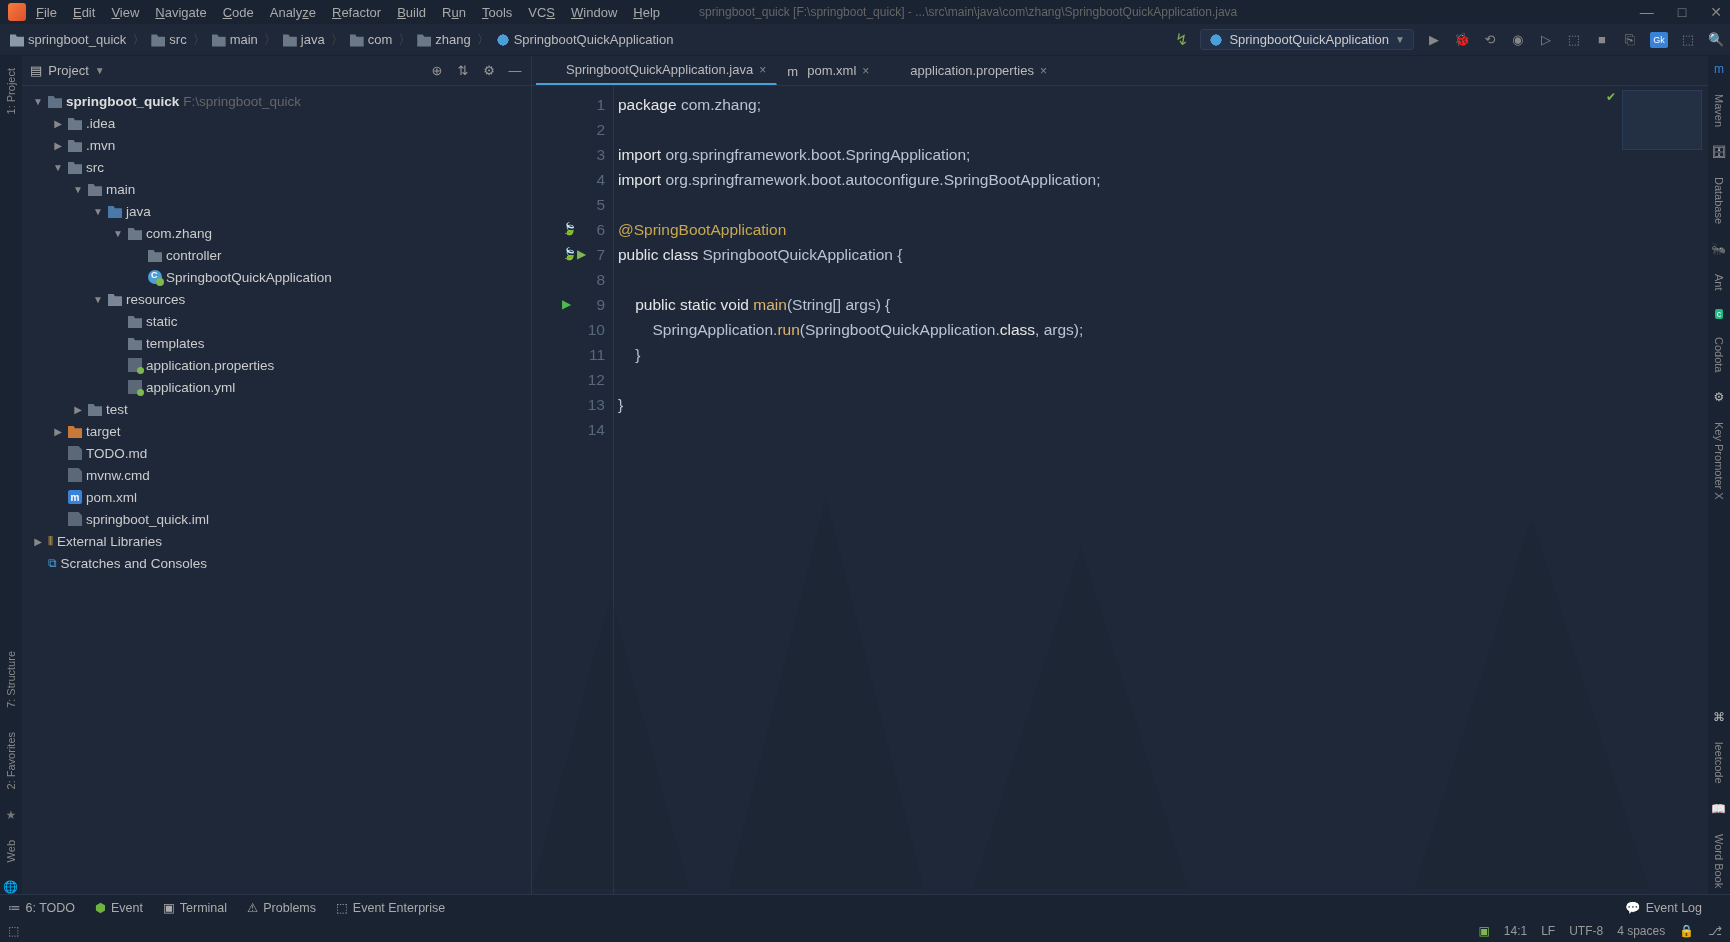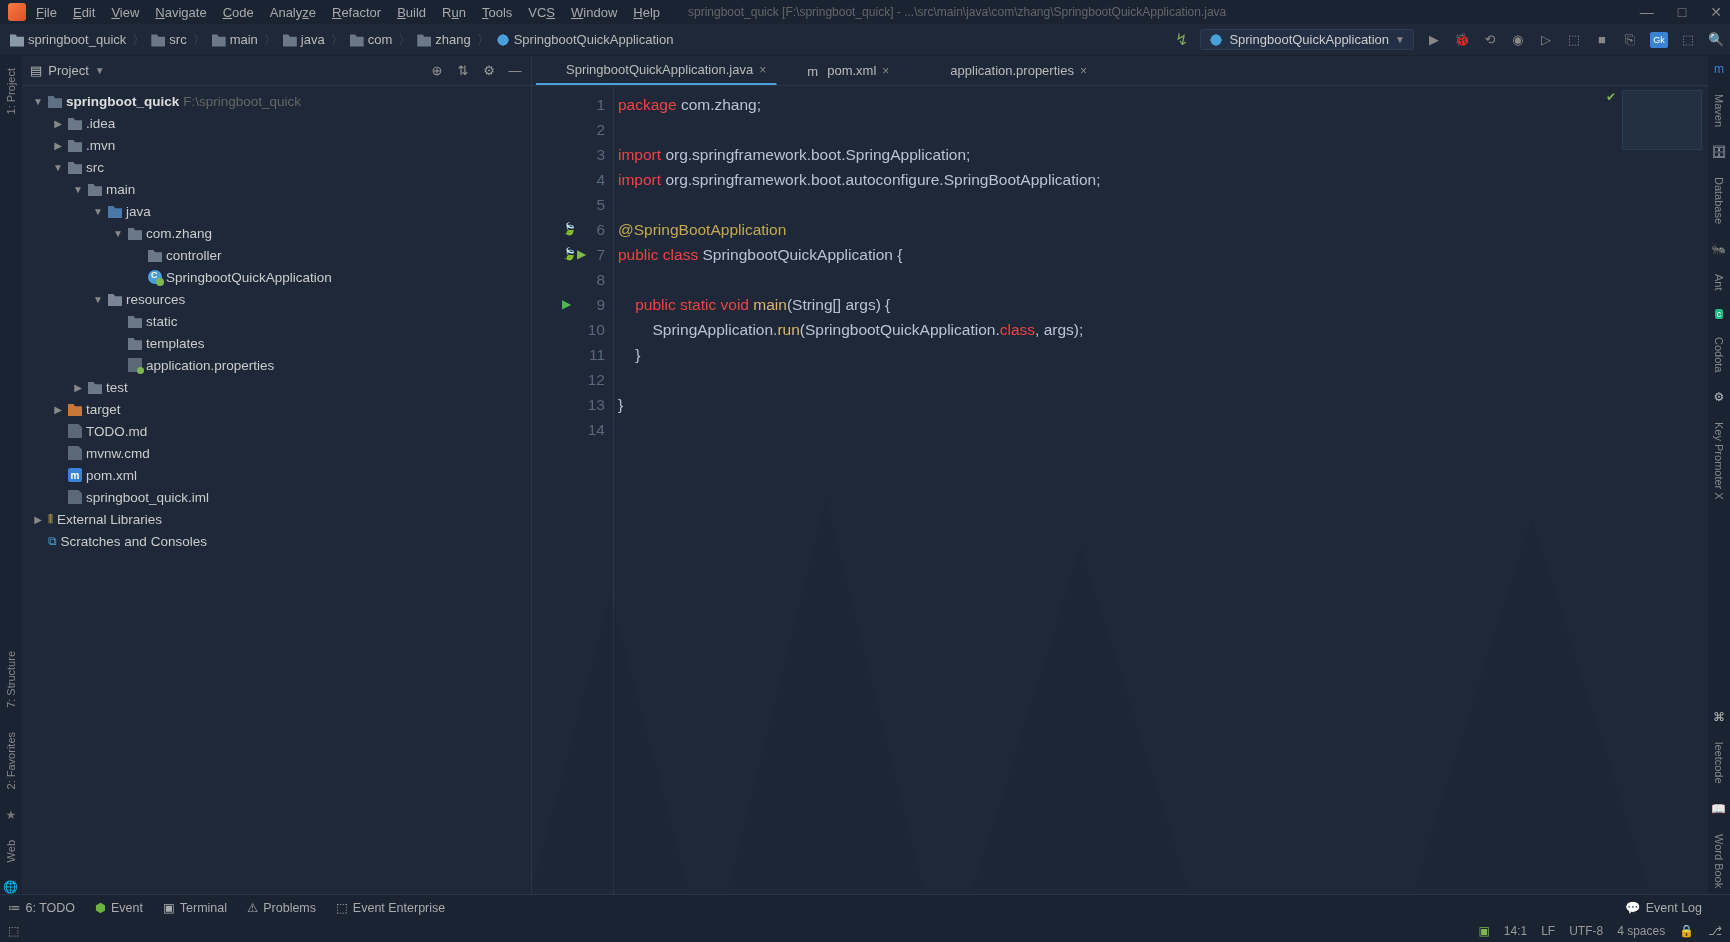--- a/index.html
+++ b/index.html
@@ -1,21 +1,21 @@
 <!DOCTYPE html>
 <html><head>
 <meta charset="utf-8">
 <style>
 * { margin: 0; padding: 0; box-sizing: border-box; font-family: "Segoe UI", Arial, sans-serif; }
 body { background: #1e2838; color: #bbb; width: 1730px; height: 942px; overflow: hidden; position: relative; }
 .menubar { height: 24px; background: #1a2332; display: flex; align-items: center; padding: 0 8px; font-size: 13px; color: #aaa; }
 .menubar .app-icon { width: 18px; height: 18px; background: linear-gradient(135deg,#f97a3c,#d9512c); border-radius: 3px; margin-right: 10px; }
 .menubar .m { margin-right: 16px; cursor: default; }
 .menubar .m u { text-decoration: underline; }
-.menubar .title { margin-left: 12px; color: #666; font-size: 12px; flex: 1; }
+.menubar .title { margin-left: 23px; color: #666; font-size: 12px; flex: 1; }
 .menubar .winctl { display: flex; gap: 24px; color: #888; font-size: 14px; }
 .menubar .winctl span { cursor: default; }
 
 .navbar { height: 32px; background: #1e2838; border-bottom: 1px solid #1a222e; display: flex; align-items: center; padding: 0 6px; }
 .breadcrumb { display: flex; align-items: center; gap: 2px; font-size: 13px; color: #bbb; }
 .breadcrumb .crumb { display: flex; align-items: center; gap: 4px; padding: 2px 4px; }
 .breadcrumb .sep { color: #555; }
 .breadcrumb .ico { width: 14px; height: 14px; display: inline-block; }
 .ico-folder { background: #8a99a8; clip-path: polygon(0 15%,40% 15%,50% 30%,100% 30%,100% 100%,0 100%); }
 .ico-folder-dark { background: #6b7885; clip-path: polygon(0 15%,40% 15%,50% 30%,100% 30%,100% 100%,0 100%); }
@@ -57,32 +57,32 @@
 .tree .ico-c.sb::before { content:""; position:absolute; width:8px; height:8px; background:#7fb850; border-radius:50%; right:-2px; bottom:-2px; }
 .tree .ico-prop { width:14px; height:14px; background:#5a6878; position:relative; }
 .tree .ico-prop::after { content:""; position:absolute; width:7px; height:7px; background:#7fb850; border-radius:50%; right:-2px; bottom:-2px; }
 .tree .ico-lib { color:#c8a850; font-size:12px; }
 .tree .ico-sc { color:#4a9fd8; font-size:12px; }
 .tree .name { white-space: nowrap; }
 .tree .hint { color: #666; margin-left: 0; }
 .tree .bold { font-weight: 600; color: #ddd; }
 
 .editor { flex: 1; display: flex; flex-direction: column; background: #1e2838; position: relative; }
-.tabs { height: 30px; display: flex; align-items: stretch; border-bottom: 1px solid #2a3548; padding-left: 4px; gap: 20px; }
+.tabs { height: 30px; display: flex; align-items: stretch; border-bottom: 1px solid #2a3548; padding-left: 4px; }
 .tabs .tab { display: flex; align-items: center; gap: 6px; padding: 0 10px; font-size: 13px; color: #bbb; border-right: 1px solid transparent; cursor: default; }
 .tabs .tab.active { border-bottom: 2px solid #4a9fd8; }
 .tabs .tab .close { color: #888; font-size: 12px; }
 .tabs .tab .tico { width:14px; height:14px; display:inline-block; }
 .code-area { flex: 1; display: flex; font-family: "Consolas","JetBrains Mono",monospace; font-size: 15.5px; position: relative; overflow: hidden; }
 .gutter { width: 82px; background: #1e2838; text-align: right; color: #58687c; padding: 6px 8px 0 0; line-height: 25px; border-right: 1px solid #2a3548; position: relative; }
 .gutter .gicons { position: absolute; left: 30px; top: 6px; line-height: 25px; width: 40px; text-align: left; color: #7fb850; font-size: 12px; }
 .code { flex: 1; padding: 6px 0 0 4px; line-height: 25px; white-space: pre; color: #b8c4d0; position: relative; }
 .minimap { position: absolute; top: 4px; right: 6px; width: 80px; height: 60px; background: #253248; border: 1px solid #2e4060; opacity: 0.8; }
 .checkmark { position: absolute; top: 4px; right: 92px; color: #7fb850; font-size: 12px; }
-.kw { color: #ef4444; }
+.kw { color: #e5e5e5; }
 .ann { color: #c8a850; }
 .fn { color: #dcb56e; }
 .cls { color: #b8c4d0; }
 
 .rightstripe { width: 22px; background: #1a2332; display: flex; flex-direction: column; align-items: center; padding-top: 6px; gap: 12px; }
 .rightstripe .tab { writing-mode: vertical-rl; font-size: 11px; color: #888; padding: 6px 2px; cursor: default; }
 .rightstripe .ico { font-size: 12px; }
 
 .bottombar { height: 26px; background: #1a2332; border-top: 1px solid #2a3548; display: flex; align-items: center; padding: 0 8px; font-size: 12.5px; color: #aaa; }
 .bottombar .btn { display: flex; align-items: center; gap: 5px; margin-right: 20px; cursor: default; }
@@ -267,20 +267,25 @@
         </div>
       <div class="row" style="padding-left:90px">
           <span class="arrow"></span>
           <span class="ico ico-f"></span>
           <span class="name">templates</span>
         </div>
       <div class="row" style="padding-left:90px">
           <span class="arrow"></span>
           <span class="ico ico-prop"></span>
           <span class="name">application.properties</span>
+        </div>
+      <div class="row" style="padding-left:90px">
+          <span class="arrow"></span>
+          <span class="ico ico-prop"></span>
+          <span class="name">application.yml</span>
         </div>
       <div class="row" style="padding-left:50px">
           <span class="arrow">▶</span>
           <span class="ico ico-f"></span>
           <span class="name">test</span>
         </div>
       <div class="row" style="padding-left:30px">
           <span class="arrow">▶</span>
           <span class="ico ico-forange"></span>
           <span class="name">target</span>

